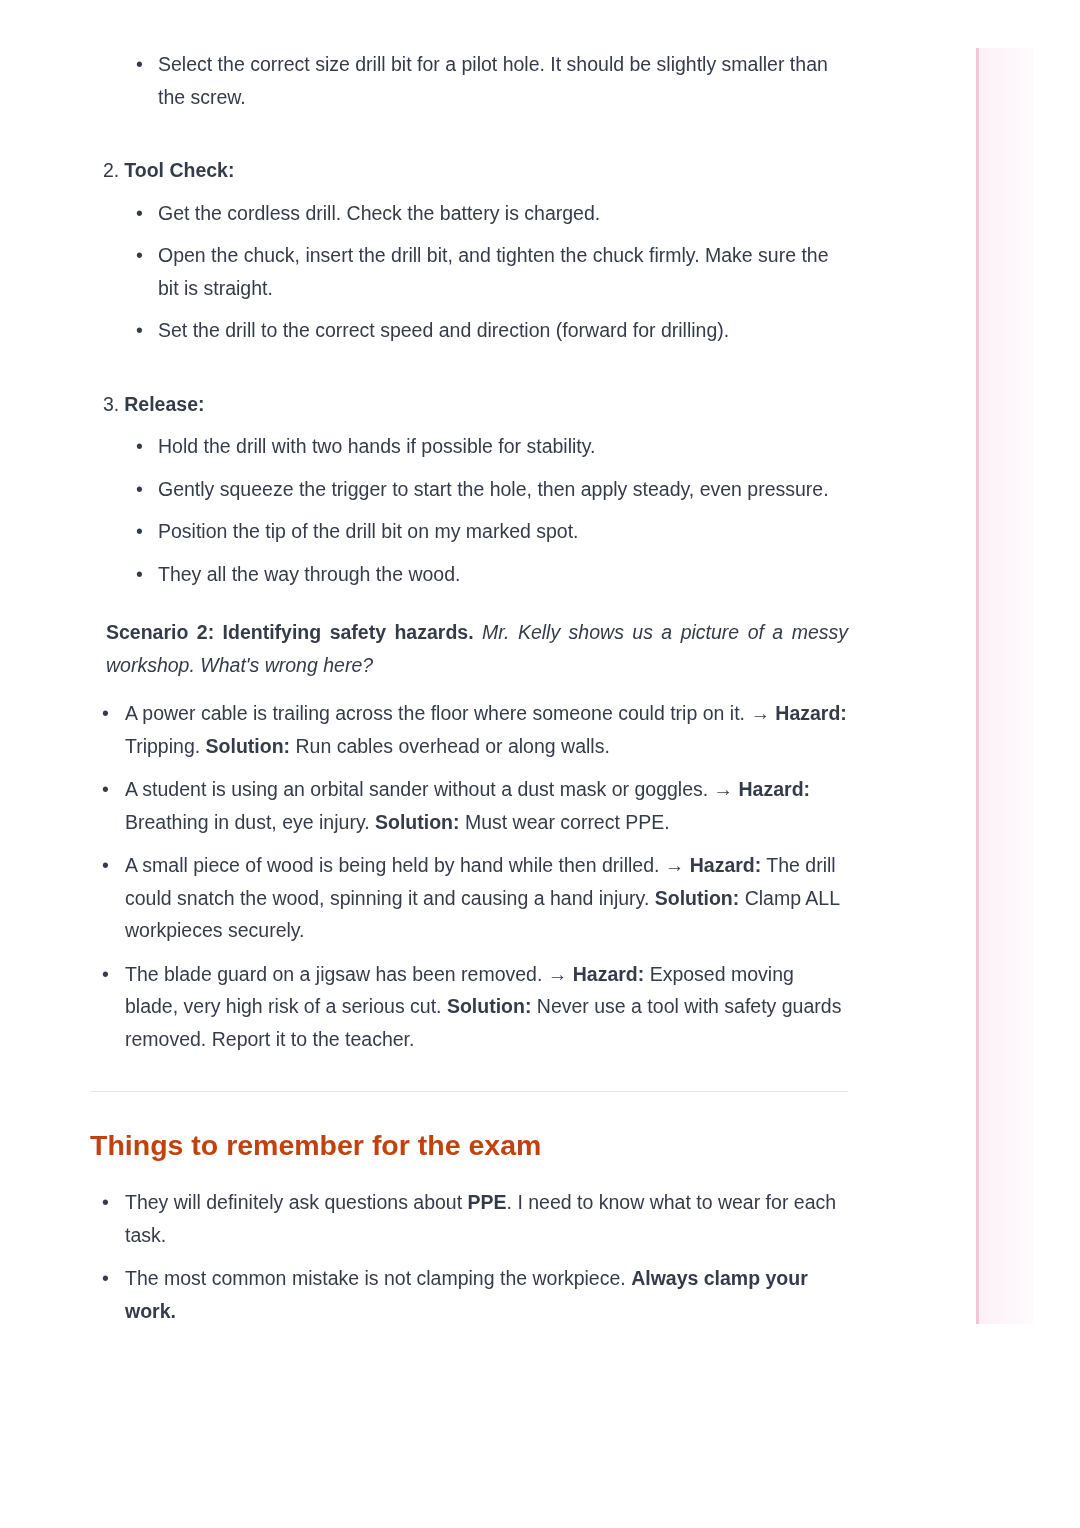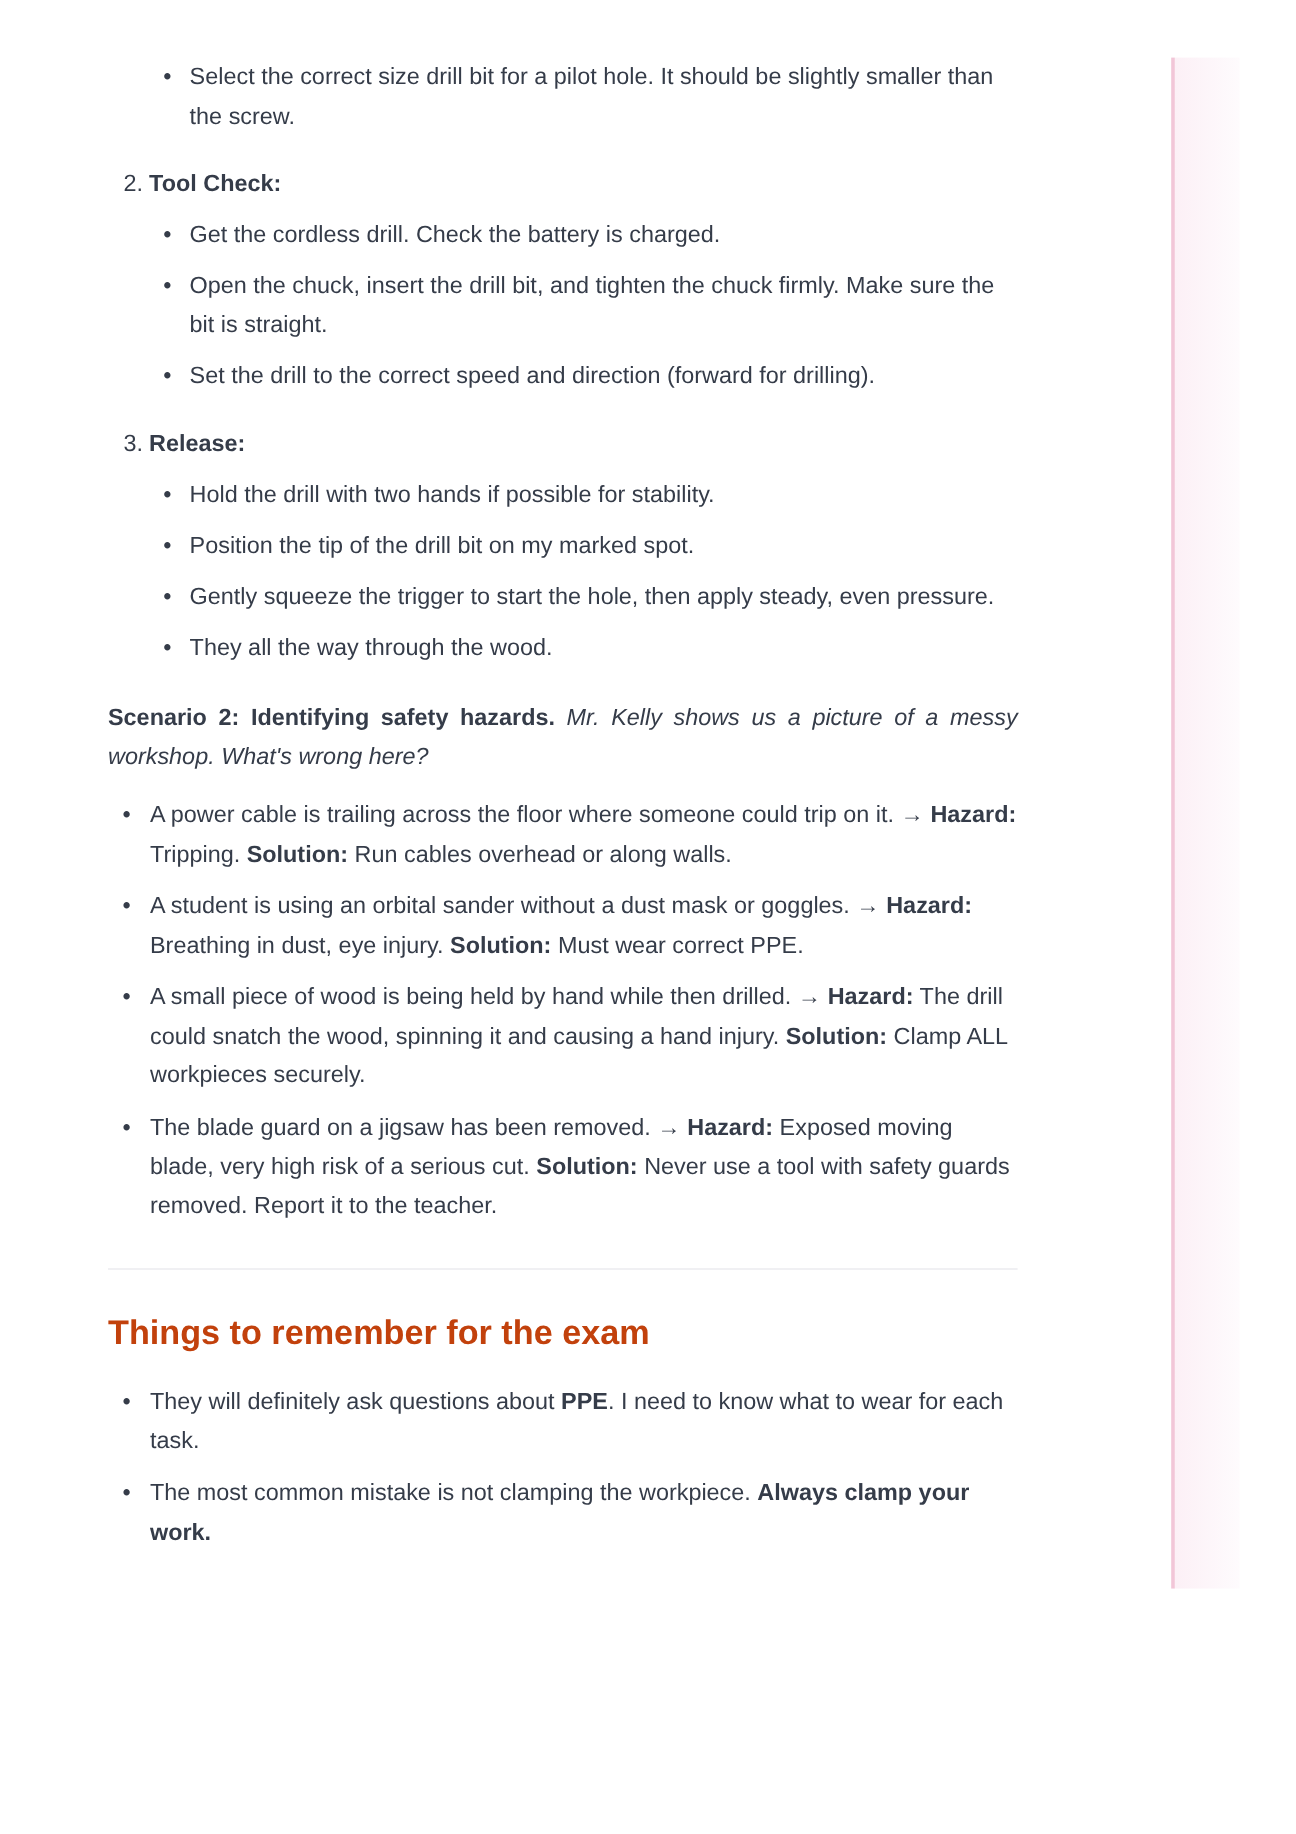--- a/index.html
+++ b/index.html
@@ -42,40 +42,40 @@
     margin-top: 10px;
   }
   .sub-li::before {
     content: "\2022";
     position: absolute;
     left: 46px; top: 0;
   }
   .sub-li.first { margin-top: 0; }
 
   
-  .num-section { margin-top: 24px; }
+  .num-section { margin-top: 41px; }
   .num-header { padding-left: 13px; }
   .num-header .num { margin-right: 5px; }
 
   
   .top-li {
     position: relative;
     padding-left: 35px;
     margin-top: 11px;
   }
   .top-li::before {
     content: "\2022";
     position: absolute;
     left: 12px; top: 0;
   }
   .hazard-list .top-li.first { margin-top: 16px; }
   .exam-list .top-li.first { margin-top: 24px; }
 
   .scenario {
-    margin: 26px 0 0 0;
+    margin: 26px 0 0 16px;
     text-align: justify;
   }
 
   .divider {
     height: 1px;
     background: #e7e7eb;
     border: none;
     margin: 36px 0 0 0;
   }
   .exam-heading {
@@ -114,22 +114,22 @@
       <div class="sub-li">Get the cordless drill. Check the battery is charged.</div>
       <div class="sub-li">Open the chuck, insert the drill bit, and tighten the chuck firmly. Make sure the bit is straight.</div>
       <div class="sub-li">Set the drill to the correct speed and direction (forward for drilling).</div>
     </div>
 
     <div class="num-section">
       <div class="num-header">
         <span class="num">3.</span><span class="b">Release:</span>
       </div>
       <div class="sub-li">Hold the drill with two hands if possible for stability.</div>
+      <div class="sub-li">Gently squeeze the trigger to start the hole, then apply steady, even pressure.</div>
       <div class="sub-li">Position the tip of the drill bit on my marked spot.</div>
-      <div class="sub-li">Gently squeeze the trigger to start the hole, then apply steady, even pressure.</div>
       <div class="sub-li">They all the way through the wood.</div>
     </div>
 
     <p class="scenario">
       <span class="b">Scenario 2: Identifying safety hazards.</span><span class="i"> Mr. Kelly shows us a picture of a messy workshop. What's wrong here?</span>
     </p>
 
     <div class="hazard-list">
       <div class="top-li first">
         <span>A power cable is trailing across the floor where someone could trip on it. → </span><span class="b">Hazard:</span><span> Tripping. </span><span class="b">Solution:</span><span> Run cables overhead or along walls.</span>

